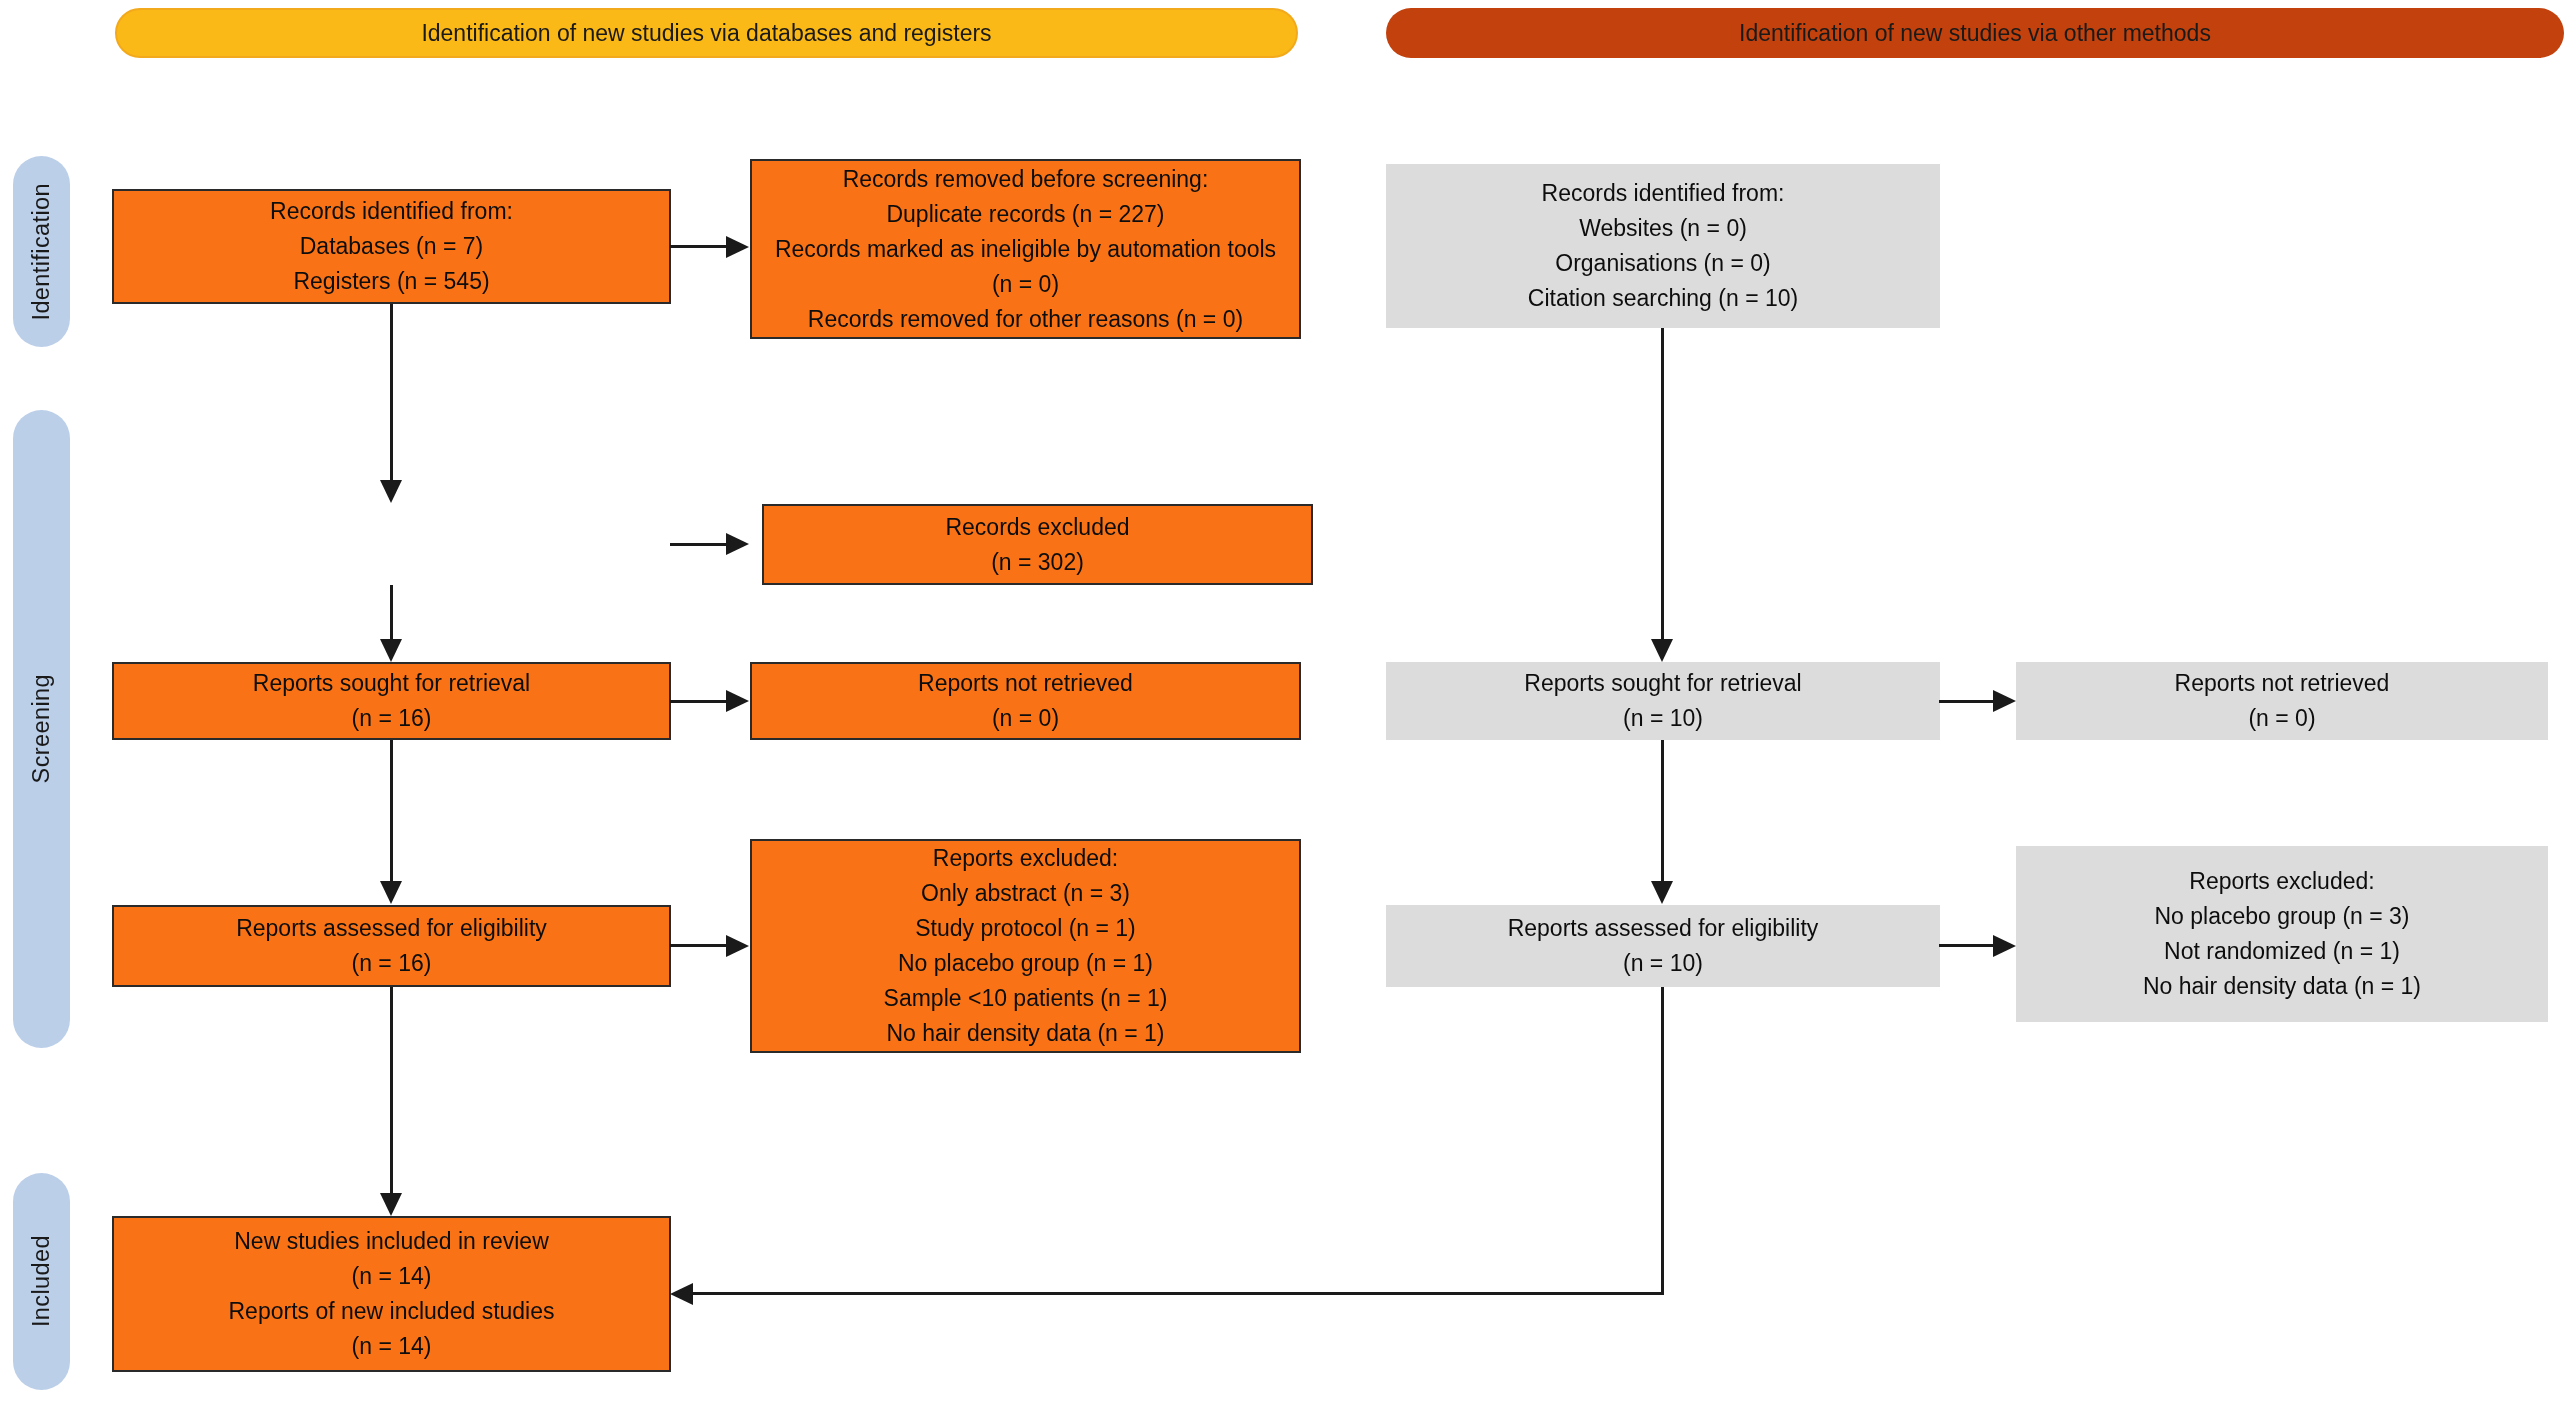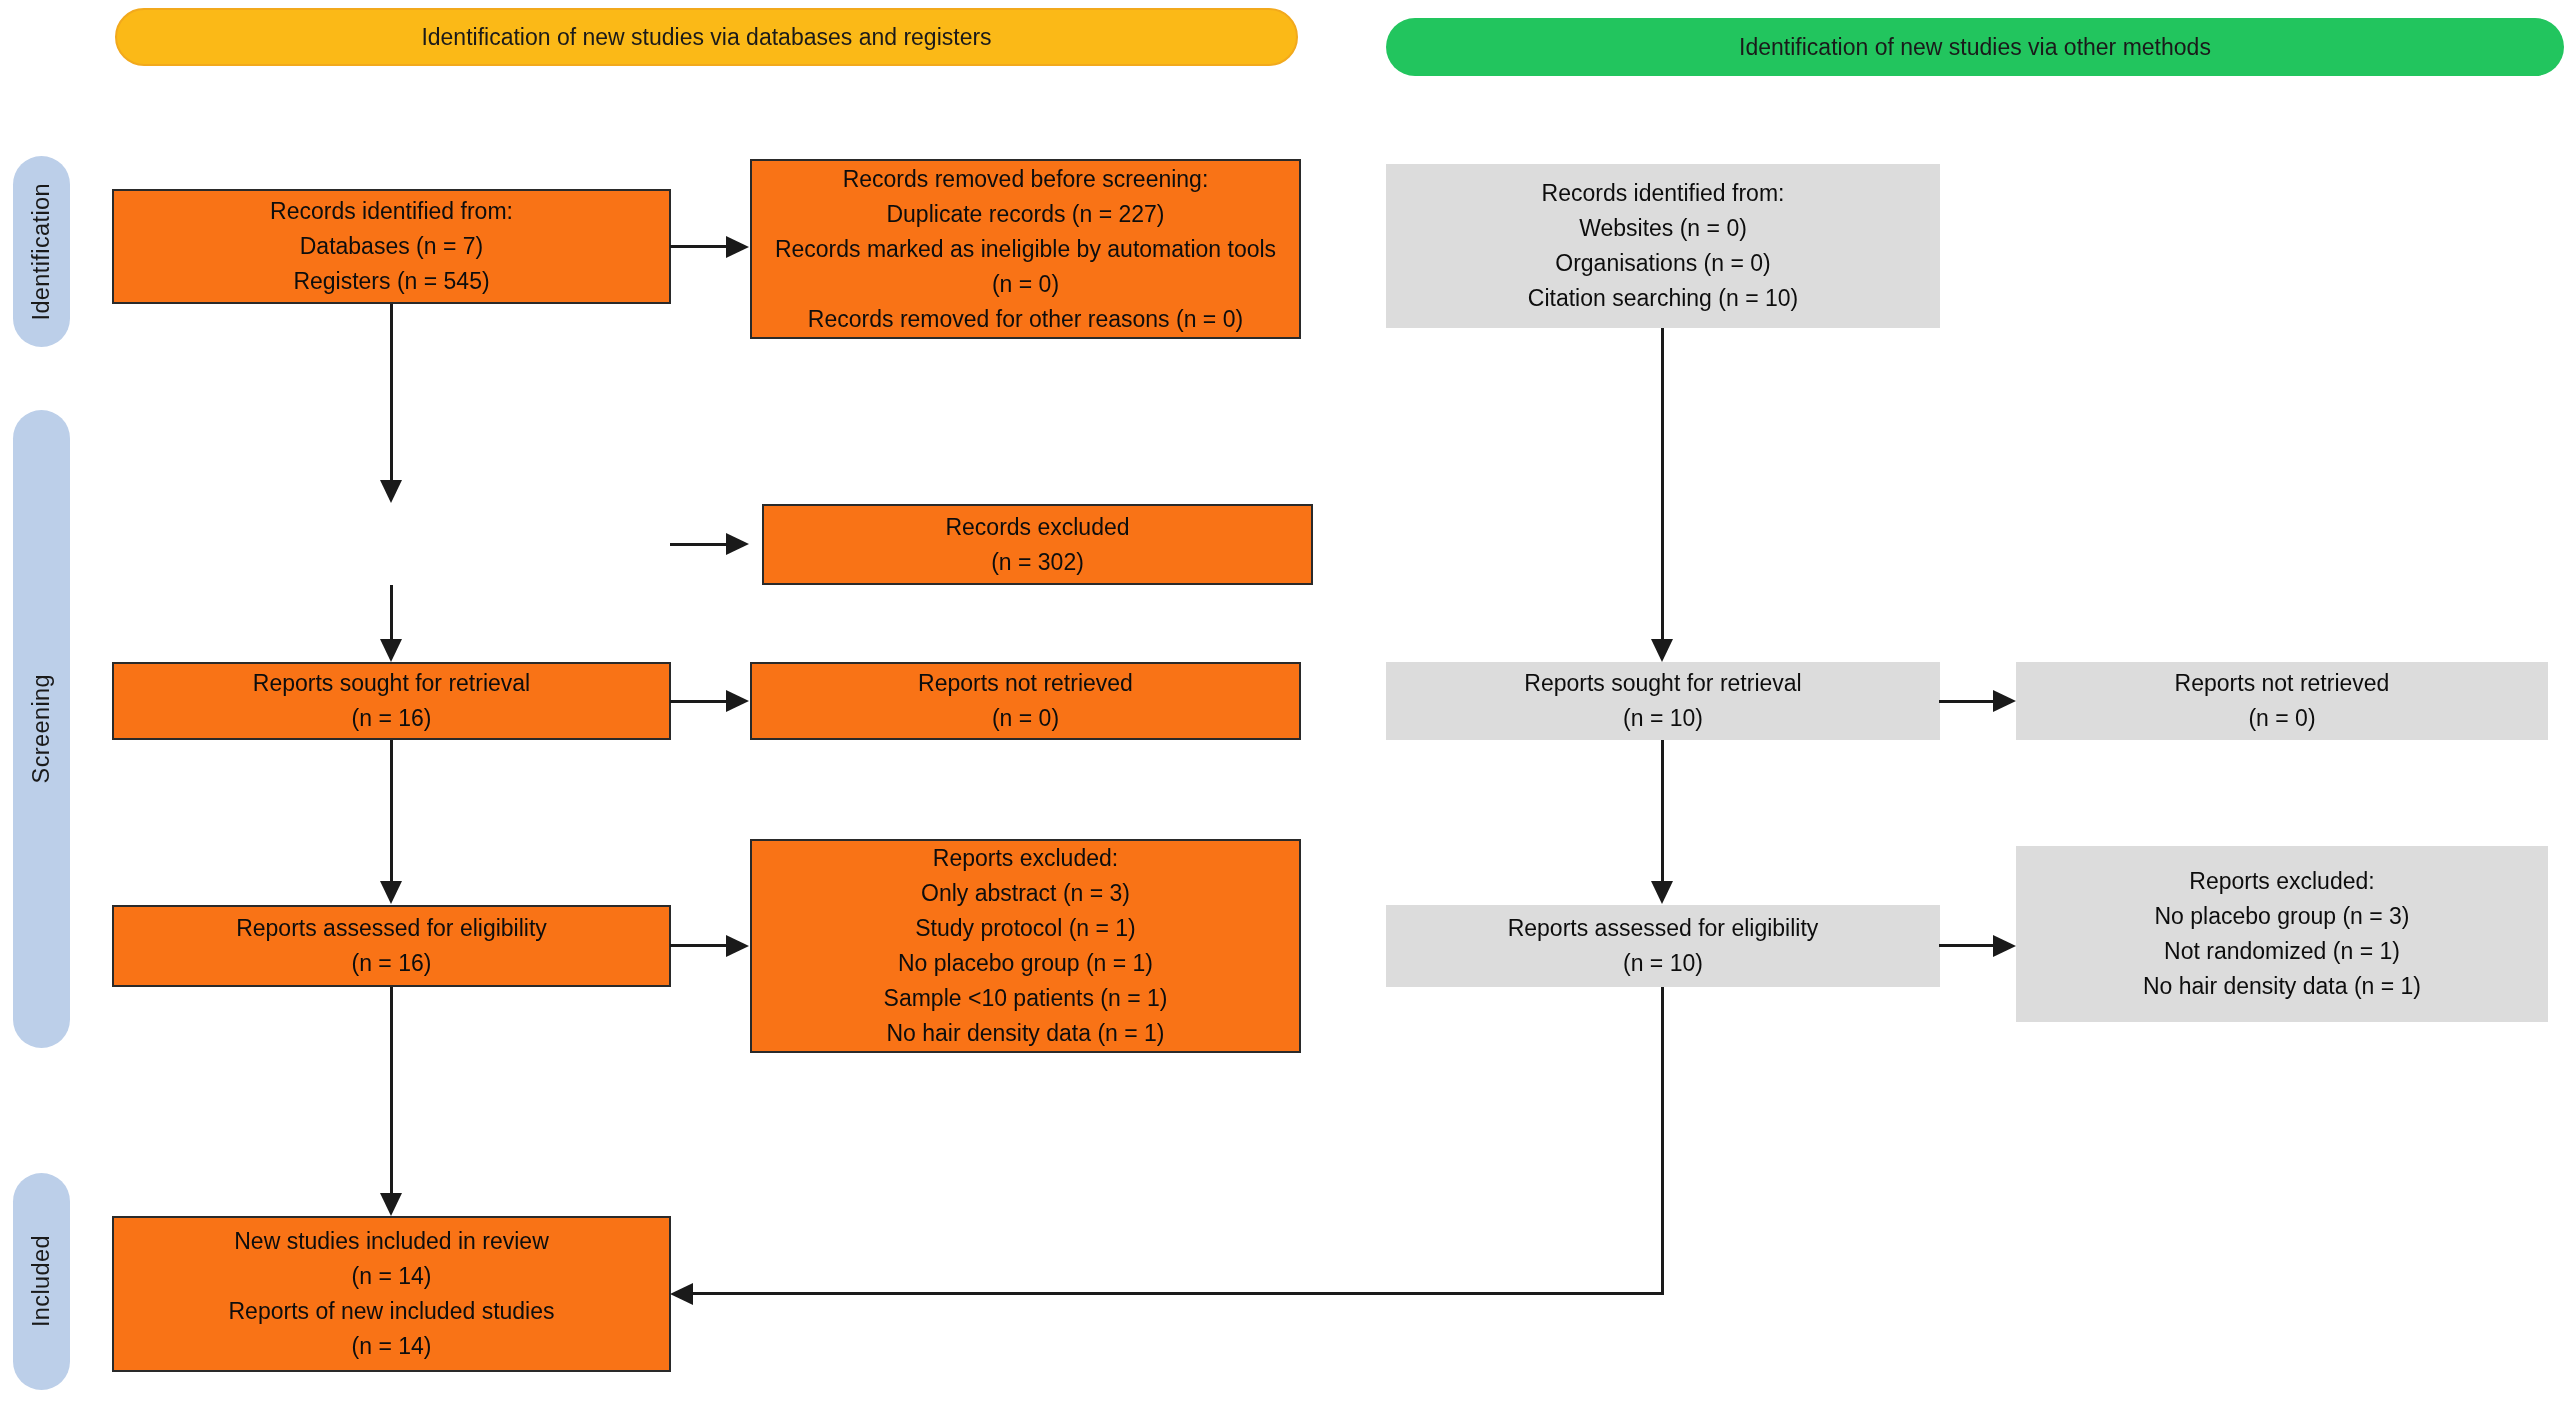--- a/index.html
+++ b/index.html
@@ -8,31 +8,31 @@
     width: 2576px;
     height: 1421px;
     background: #ffffff;
     font-family: "Liberation Sans", sans-serif;
     color: #111111;
   }
 
   
   .banner {
     position: absolute;
-    height: 58px;
+    height: 50px;
     border-radius: 29px;
     display: flex;
     align-items: center;
     justify-content: center;
     font-size: 23px;
     color: #1a1a1a;
     box-sizing: border-box;
   }
   .banner.yellow { background: #fbb917; border: 2.2px solid #f2a91c; }
-  .banner.gray   { background: #22c55e; margin-top: 10px; }
+  .banner.gray   { background: #c2410c; }
 
   
   .stage {
     position: absolute;
     left: 13.2px;
     width: 57px;
     background: #bccfe9;
     border-radius: 29px;
     display: flex;
     align-items: center;

